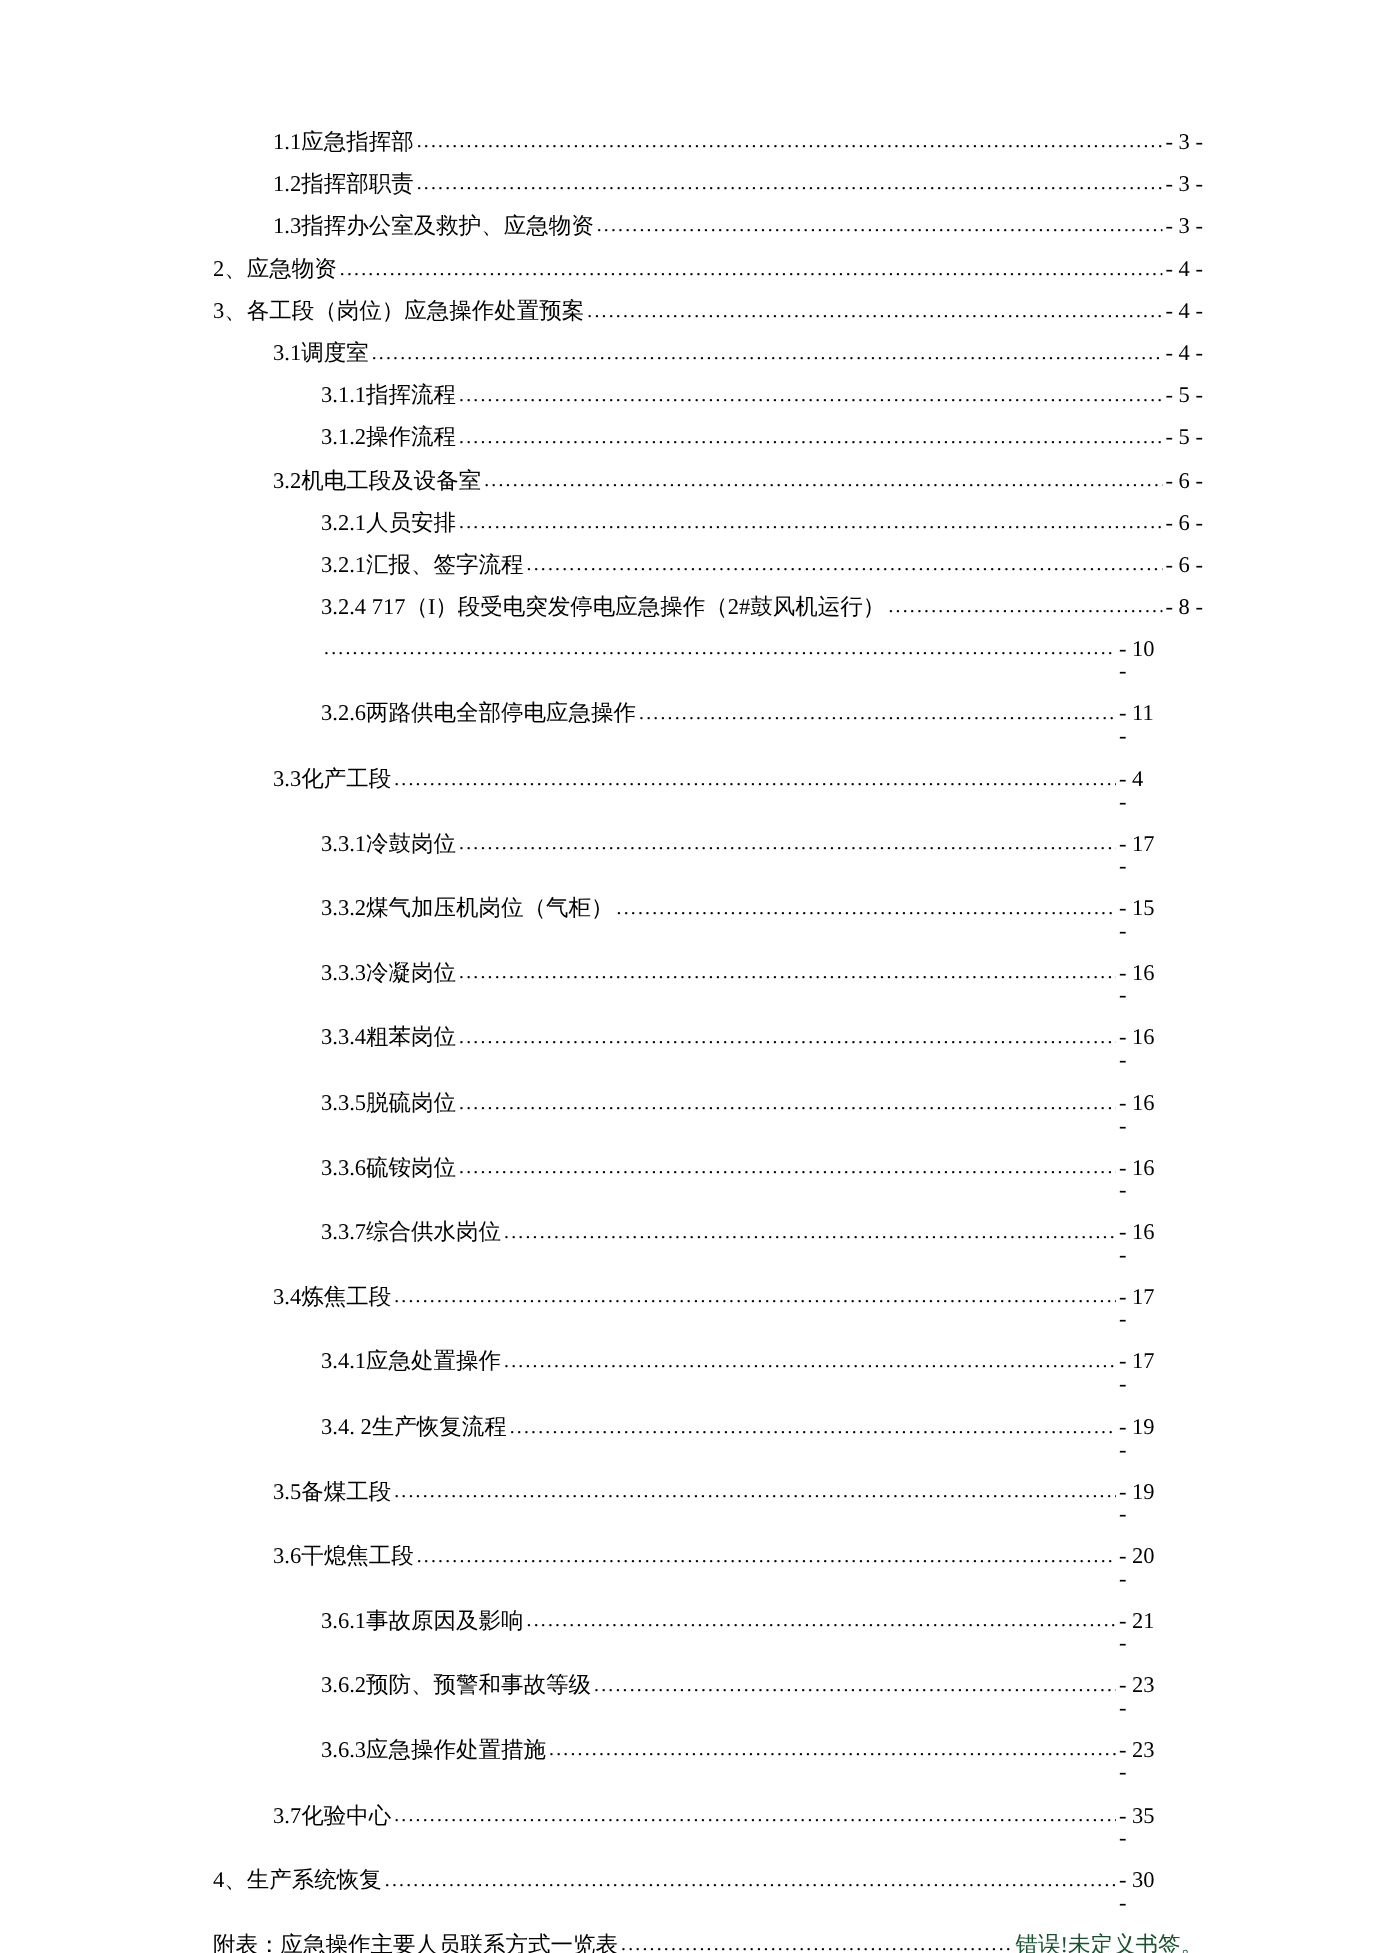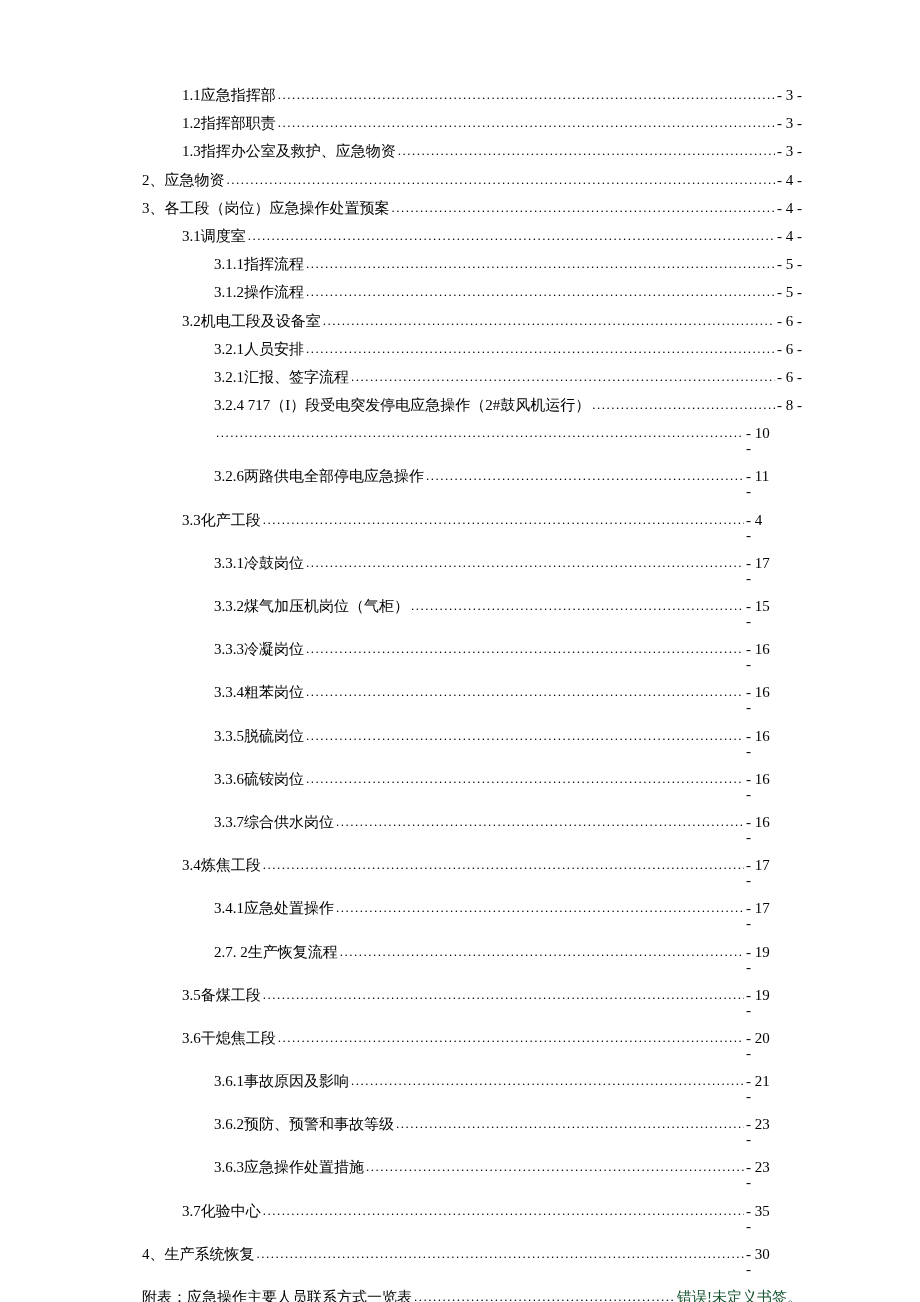--- a/index.html
+++ b/index.html
@@ -216,21 +216,21 @@
     <div class="toc-entry indent-2">
       <span class="toc-title">3.4.1应急处置操作</span>
       <span class="toc-leader"></span>
       <span class="toc-page-wide">
         <span class="pn">- 17</span>
         <span class="gap"></span>
         <span class="dash">-</span>
       </span>
     </div>
     <div class="toc-entry indent-2">
-      <span class="toc-title">2.7. 2生产恢复流程</span>
+      <span class="toc-title">3.4. 2生产恢复流程</span>
       <span class="toc-leader"></span>
       <span class="toc-page-wide">
         <span class="pn">- 19</span>
         <span class="gap"></span>
         <span class="dash">-</span>
       </span>
     </div>
     <div class="toc-entry indent-1">
       <span class="toc-title">3.5备煤工段</span>
       <span class="toc-leader"></span>

